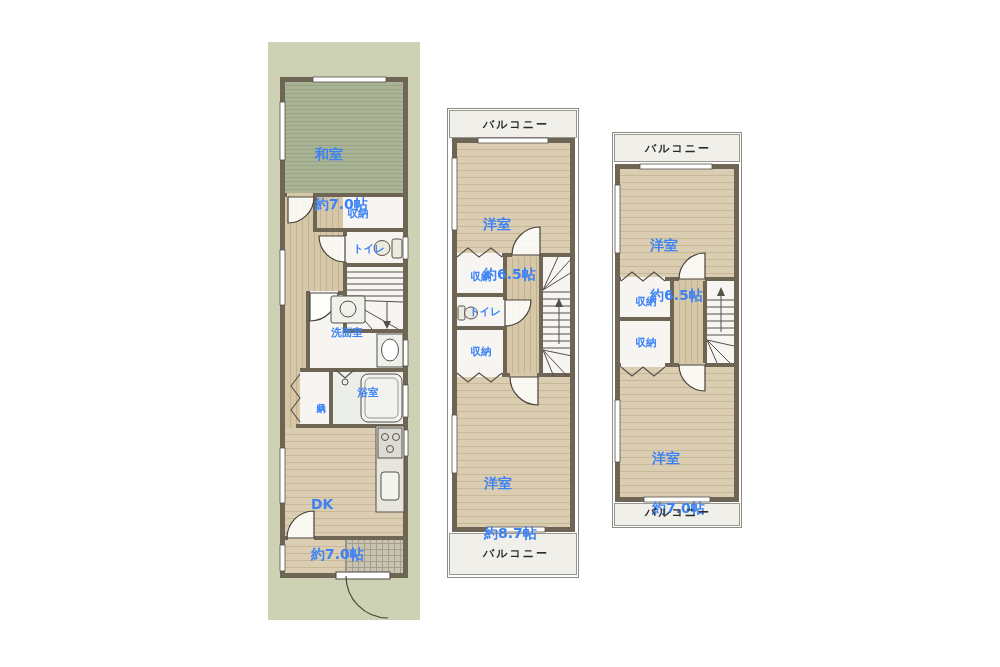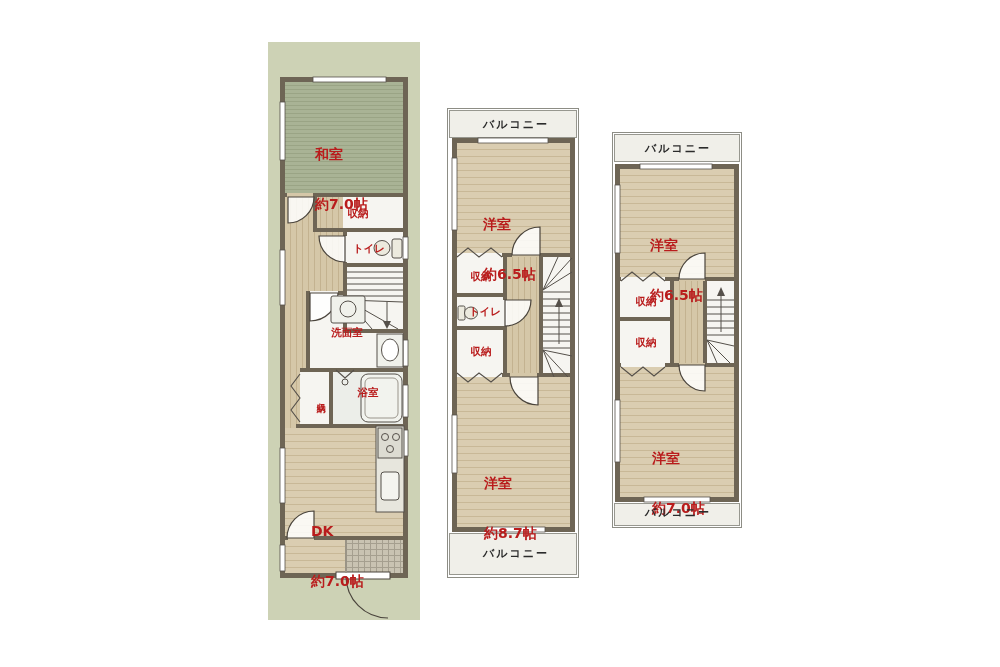--- a/index.html
+++ b/index.html
@@ -11,21 +11,21 @@
   .balcony{background:#f0efe9;border:1px solid #97978f;box-sizing:border-box;}
   .tatami{background:repeating-linear-gradient(180deg,#a9b395 0px,#a9b395 3px,#9aa485 3px,#9aa485 4px);}
   .woodh{background:repeating-linear-gradient(180deg,#dacdb1 0px,#dacdb1 6px,#c8b897 6px,#c8b897 7px);}
   .woodv{background:repeating-linear-gradient(90deg,#d5c7a8 0px,#d5c7a8 5px,#c3b290 5px,#c3b290 6px);}
   .white-room{background:#f6f5f1;}
   .bathf{background:#eceee9;}
   .tile{background-color:#c9c3b2;
         background-image:repeating-linear-gradient(0deg,transparent 0 5px,#a59f8f 5px 6px),
                          repeating-linear-gradient(90deg,transparent 0 5px,#a59f8f 5px 6px);}
   svg.overlay{position:absolute;left:0;top:0;pointer-events:none;}
-  .lbl{position:absolute;font-weight:bold;color:#b91c1c;white-space:pre;line-height:1.18;}
+  .lbl{position:absolute;font-weight:bold;color:#3b82f6;white-space:pre;line-height:1.18;}
   .ctr{transform:translate(-50%,-50%);text-align:center;}
   .rm{font-size:14px;}
   .sm{font-size:10.5px;}
   .balc-t{font-size:11px;letter-spacing:2px;color:#2b2b2b;}
   .vtext{writing-mode:vertical-rl;font-size:9px;letter-spacing:1px;}
 </style>
 </head>
 <body>
 
 <div class="canvas">
@@ -230,21 +230,21 @@
 
   <div class="lbl rm" style="left:315px;top:113px;">
     <div>和室</div>
     <div>約7.0帖</div>
   </div>
   <div class="lbl sm ctr" style="left:358px;top:213px;">収納</div>
   <div class="lbl sm ctr" style="left:369px;top:248px;">トイレ</div>
   <div class="lbl sm ctr" style="left:347px;top:332px;">洗面室</div>
   <div class="lbl vtext ctr" style="left:321px;top:397px;">収納</div>
   <div class="lbl sm ctr" style="left:368px;top:392px;">浴室</div>
-  <div class="lbl rm" style="left:311px;top:490px;">
+  <div class="lbl rm" style="left:311px;top:463px;">
     <div>DK</div>
     <div>約7.0帖</div>
   </div>
 
   <div class="lbl balc-t ctr" style="left:516px;top:125px;">バルコニー</div>
   <div class="lbl rm" style="left:483px;top:183px;">
     <div>洋室</div>
     <div>約6.5帖</div>
   </div>
   <div class="lbl sm ctr" style="left:481px;top:276px;">収納</div>

